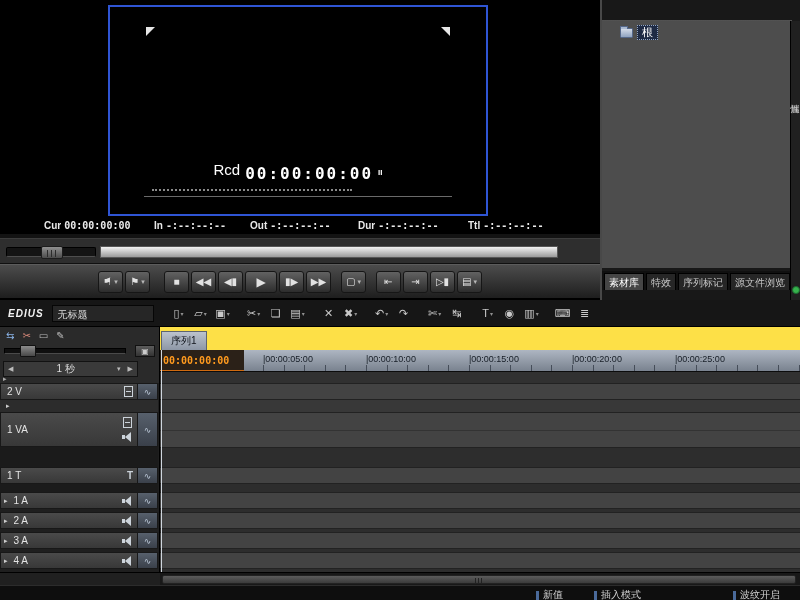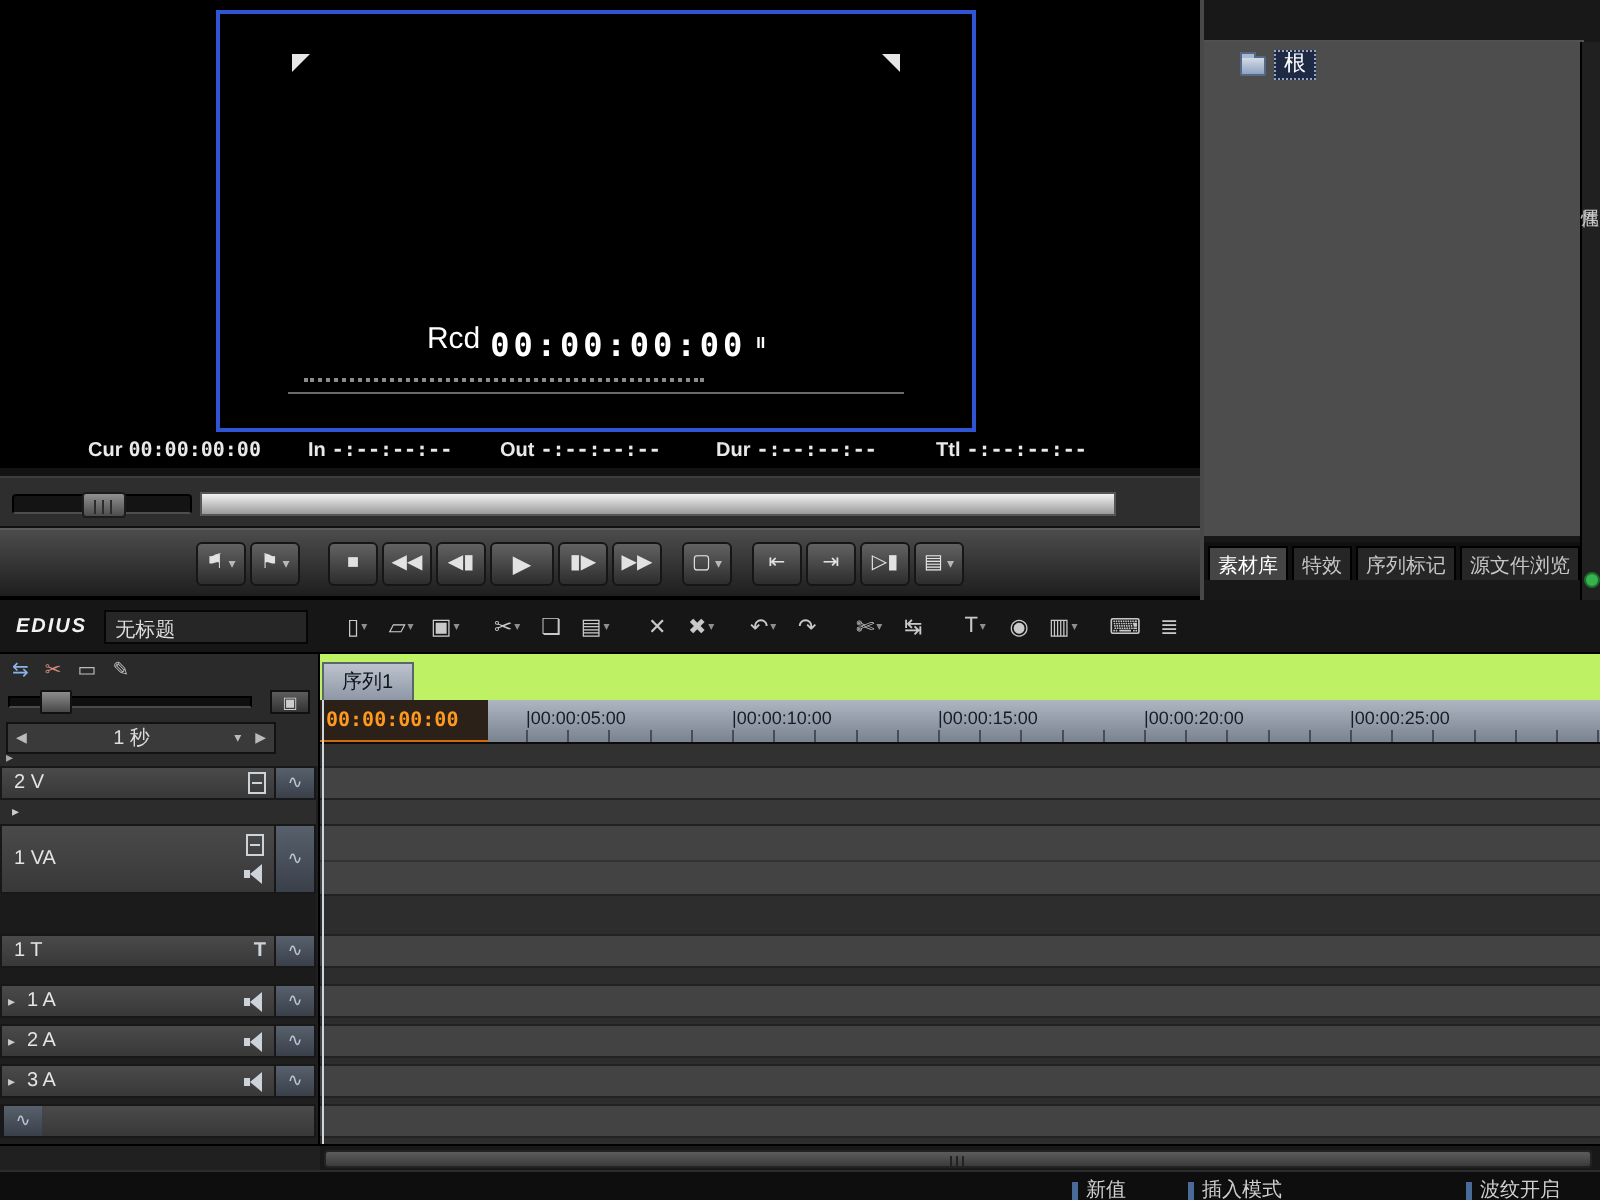--- a/index.html
+++ b/index.html
@@ -58,21 +58,21 @@
 
 #menubar{position:absolute;left:0;top:300px;width:800px;height:27px;background:#161616;border-bottom:1px solid #000;display:flex;align-items:center}
 #logo{font-size:10px;font-weight:bold;font-style:italic;color:#f2f2f2;margin-left:8px;letter-spacing:1px}
 #proj{width:102px;height:17px;background:#262626;border:1px solid #060606;color:#ddd;font-size:10px;padding:2px 5px;margin-left:8px;white-space:nowrap;overflow:hidden}
 #main-toolbar{display:flex;align-items:center;margin-left:14px}
 .mtb{height:20px;min-width:22px;display:flex;align-items:center;justify-content:center;color:#c9c9c9;font-size:11px;padding:0 2px}
 .mtb .dd{font-size:6px;color:#8f8f8f;margin-left:1px}
 .mgap{width:9px}
 
 
-#seqstrip{position:absolute;left:160px;top:327px;width:640px;height:23px;background:#bef264;display:flex;align-items:flex-end}
+#seqstrip{position:absolute;left:160px;top:327px;width:640px;height:23px;background:#fde047;display:flex;align-items:flex-end}
 #seqtab{height:19px;background:linear-gradient(#bcc3cd,#8d97a6);color:#10141c;font-size:10px;display:flex;align-items:center;padding:0 9px;border:1px solid #5d646e;border-bottom:0;margin-left:1px}
 
 
 #tl-corner{position:absolute;left:0;top:327px;width:160px;height:56px;background:#2a2a2a;border-right:1px solid #000}
 #tlc-icons{display:flex;gap:8px;padding:2px 6px;height:16px;align-items:center}
 .tlc-ico{font-size:10px;color:#bbb}
 .tlc-ico.c1{color:#8ab4e8}.tlc-ico.c2{color:#d98a7a}
 #tlc-slider{position:relative;height:16px}
 #tlc-groove{position:absolute;left:4px;top:5px;width:122px;height:6px;background:#0f0f0f;border:1px solid #000;border-bottom-color:#4a4a4a}
 #tlc-handle{position:absolute;left:20px;top:2px;width:16px;height:12px;background:linear-gradient(#8c8c8c,#484848);border:1px solid #111;border-radius:1px}
@@ -403,20 +403,27 @@
       <div class="inner">
         <span class="texp">▸</span>
         <span class="tlabel">3 A</span>
         <span class="ricos">
             <span class="ic-s"></span>
           </span>
       </div>
       <span class="patch">∿</span>
     </div>
     <div class="trow t-4a">
+      <div class="inner">
+        <span class="texp">▸</span>
+        <span class="tlabel">4 A</span>
+        <span class="ricos">
+            <span class="ic-s"></span>
+          </span>
+      </div>
       <span class="patch">∿</span>
     </div>
   </div>
 
   <div id="ruler">
     <div id="rticks"></div>
     <span class="rmark rm0">|00:00:05:00</span>
     <span class="rmark rm1">|00:00:10:00</span>
     <span class="rmark rm2">|00:00:15:00</span>
     <span class="rmark rm3">|00:00:20:00</span>

